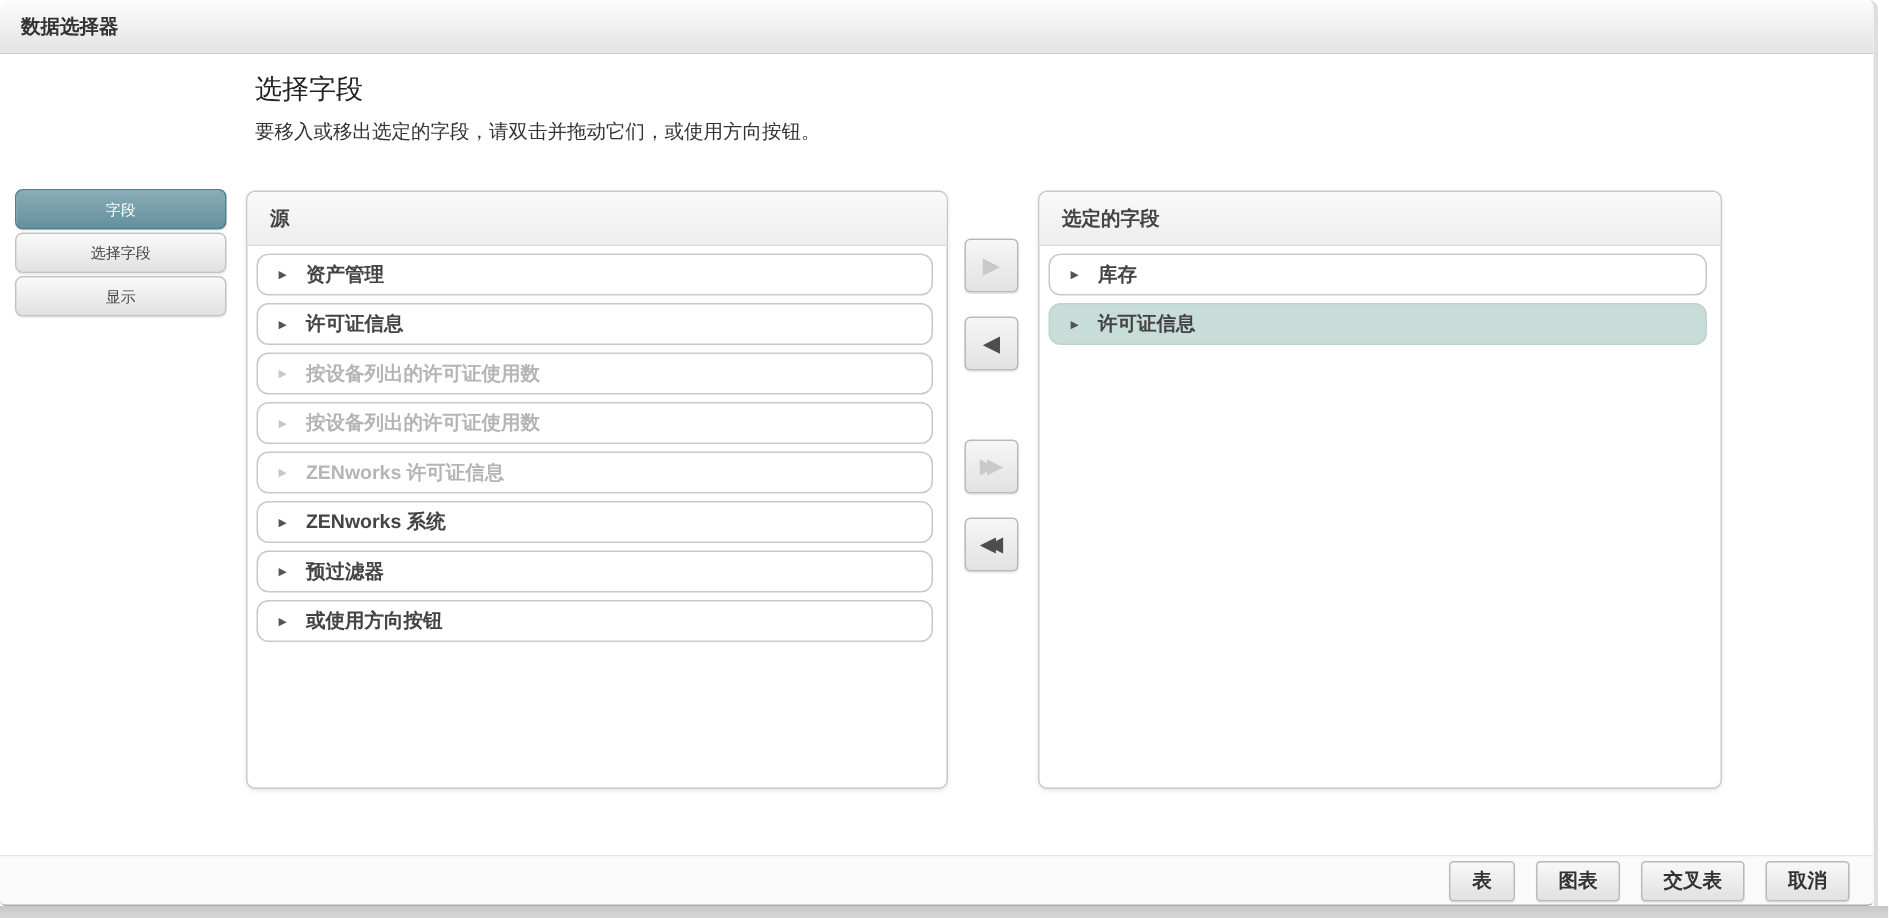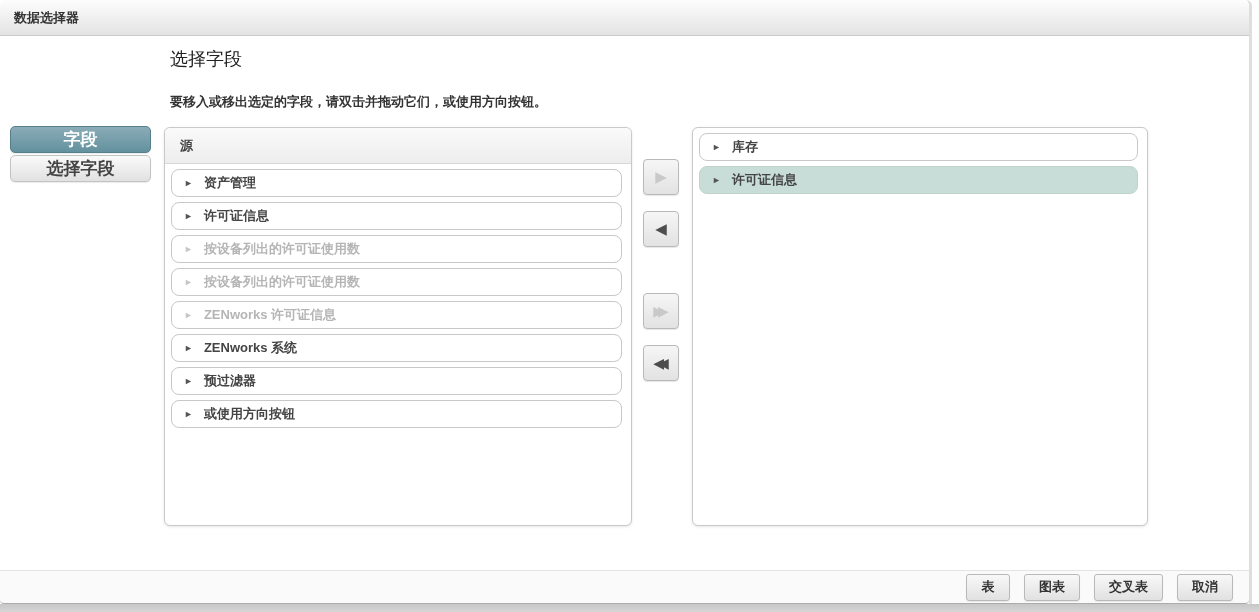--- a/index.html
+++ b/index.html
@@ -10,28 +10,28 @@
   
   .dialog { position:absolute; left:0; top:0; width:1252px; height:604px; background:#ffffff;
             border-right:3px solid #dedede; border-radius:6px 6px 0 0; }
   .titlebar { position:absolute; left:0; top:0; right:0; height:36px;
               background:linear-gradient(#fdfdfd,#e3e3e3);
               border-bottom:1px solid #c9c9c9; border-radius:6px 6px 0 0;
               display:flex; align-items:center; padding:0 14px;
               font-size:13px; font-weight:bold; color:#333; }
 
   .page-heading { position:absolute; left:170px; top:47px; font-size:18px; font-weight:normal; color:#222;text-align:center; }
-  .page-instruction { position:absolute; left:170px; top:93px; font-size:13px; font-weight:bold; color:#333; }
+  .page-instruction { position:absolute; left:170px; top:79px; font-size:13px; font-weight:normal; color:#333; }
 
   
   .sidebar { position:absolute; left:10px; top:126px; width:141px; }
   .side-btn { height:27px; margin-bottom:2px; border:1px solid #c3c3c3; border-radius:5px;
               background:linear-gradient(#fafafa,#e1e1e1);
               display:flex; align-items:center; justify-content:center;
-              font-size:17px; font-weight:bold; color:#444; cursor:pointer;
+              font-size:10px; font-weight:normal; color:#444; cursor:pointer;
               box-shadow:0 1px 1px rgba(0,0,0,0.08); }
   .side-btn.active { background:linear-gradient(#8aacb7,#63919e); border-color:#567f8b; color:#ffffff; }
 
   
   .panel { position:absolute; top:127px; background:#ffffff; border:1px solid #c9c9c9;
            border-radius:6px; box-shadow:0 1px 3px rgba(0,0,0,0.10); }
   .panel.source { left:164px; width:468px; height:399px; }
   .panel.selected { left:692px; width:456px; height:399px; }
   .panel-header { height:36px; background:linear-gradient(#fafafa,#ededed);
                   border-bottom:1px solid #d8d8d8; border-radius:6px 6px 0 0;
@@ -86,20 +86,23 @@
     <div class="page-heading">选择字段</div>
     <div class="page-instruction">要移入或移出选定的字段，请双击并拖动它们，或使用方向按钮。</div>
 
     <div class="sidebar">
       <div class="side-btn active">
         <span>字段</span>
       </div>
       <div class="side-btn">
         <span>选择字段</span>
       </div>
+      <div class="side-btn">
+        <span>显示</span>
+      </div>
     </div>
 
     <div class="panel source">
       <div class="panel-header">
         <span>源</span>
       </div>
       <div class="panel-body">
         <div class="field-item">
           <span class="expander">►</span>
           <span>资产管理</span>
@@ -142,20 +145,23 @@
       <span class="glyph">◀</span>
     </div>
     <div class="arrow-btn disabled" style="top:293px;">
       <span class="glyph double">▶▶</span>
     </div>
     <div class="arrow-btn" style="top:345px;">
       <span class="glyph double">◀◀</span>
     </div>
 
     <div class="panel selected">
+      <div class="panel-header">
+        <span>选定的字段</span>
+      </div>
       <div class="panel-body">
         <div class="field-item">
           <span class="expander">►</span>
           <span>库存</span>
         </div>
         <div class="field-item selected-row">
           <span class="expander">►</span>
           <span>许可证信息</span>
         </div>
       </div>

